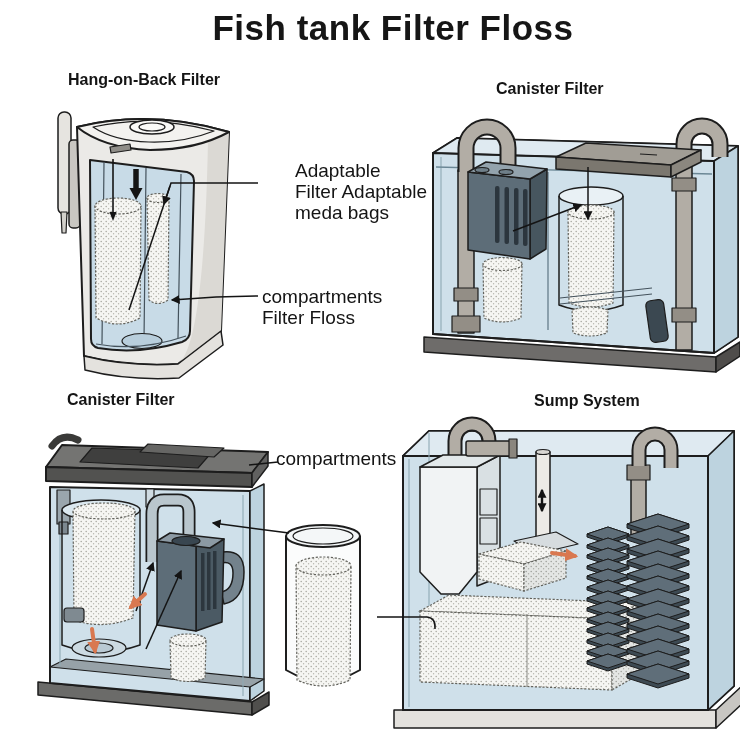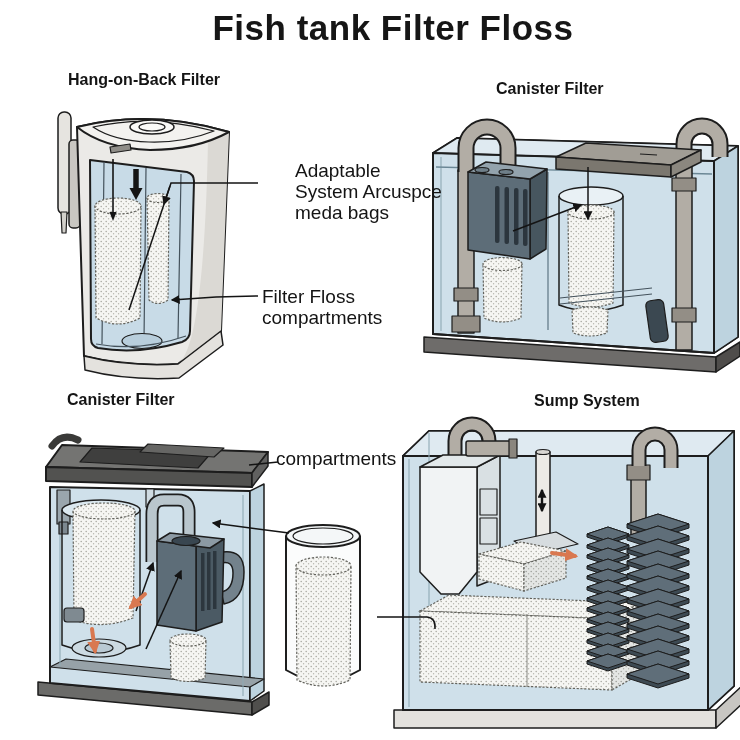--- a/index.html
+++ b/index.html
@@ -303,26 +303,26 @@
 
 <div class="title">Fish tank Filter Floss</div>
 
 <div class="h" style="left:68px;top:71px;">Hang-on-Back Filter</div>
 <div class="h" style="left:496px;top:80px;">Canister Filter</div>
 <div class="h" style="left:67px;top:391px;">Canister Filter</div>
 <div class="h" style="left:501px;top:392px;margin-left:33px;">Sump System</div>
 
 <div class="ann" style="left:263px;top:160px;margin-left:32px;">
   <span>Adaptable</span>
-  <span>System Arcuspce</span>
+  <span>Filter Adaptable</span>
   <span>meda bags</span>
 </div>
 
 <div class="ann" style="left:262px;top:286px;">
+  <span>compartments</span>
   <span>Filter Floss</span>
-  <span>compartments</span>
 </div>
 
 <div class="ann" style="left:276px;top:448px;">
   <span>compartments</span>
 </div>
 
 </div>
 
 </body></html>

